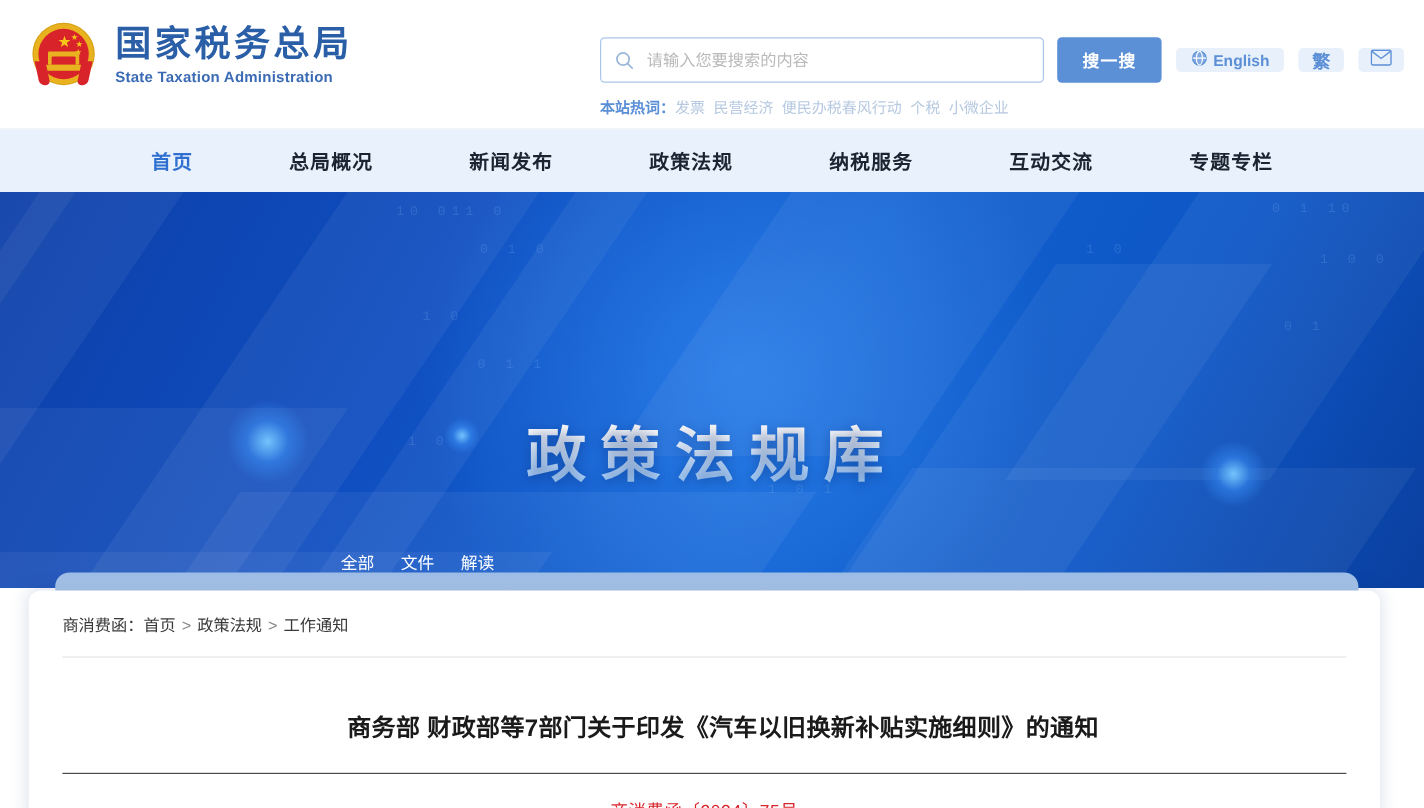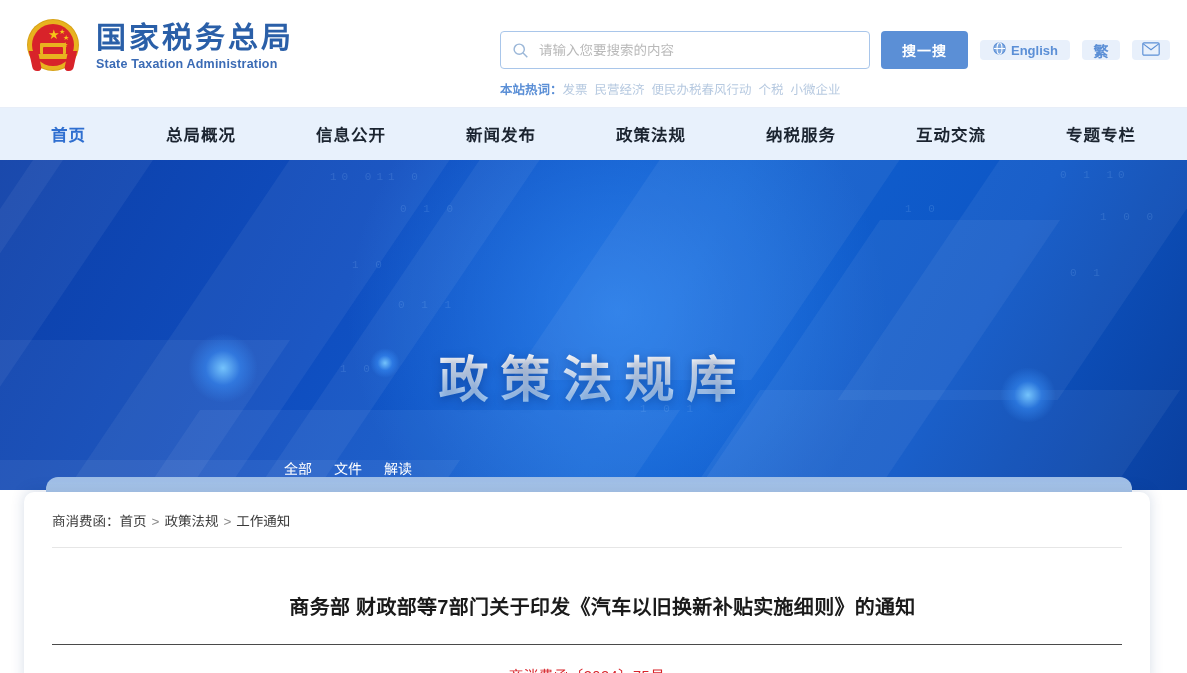--- a/index.html
+++ b/index.html
@@ -248,21 +248,20 @@
   </div>
 
   <div class="hotwords">
     <b>本站热词：</b><span>发票</span><span>民营经济</span><span>便民办税春风行动</span><span>个税</span><span>小微企业</span>
   </div>
 </header>
 
 <nav class="mainnav">
   <a href="#" class="active">首页</a>
   <a href="#">总局概况</a>
-  <a href="#">信息公开</a>
   <a href="#">新闻发布</a>
   <a href="#">政策法规</a>
   <a href="#">纳税服务</a>
   <a href="#">互动交流</a>
   <a href="#">专题专栏</a>
 </nav>
 
 <section class="banner">
 
   <div class="diag">

